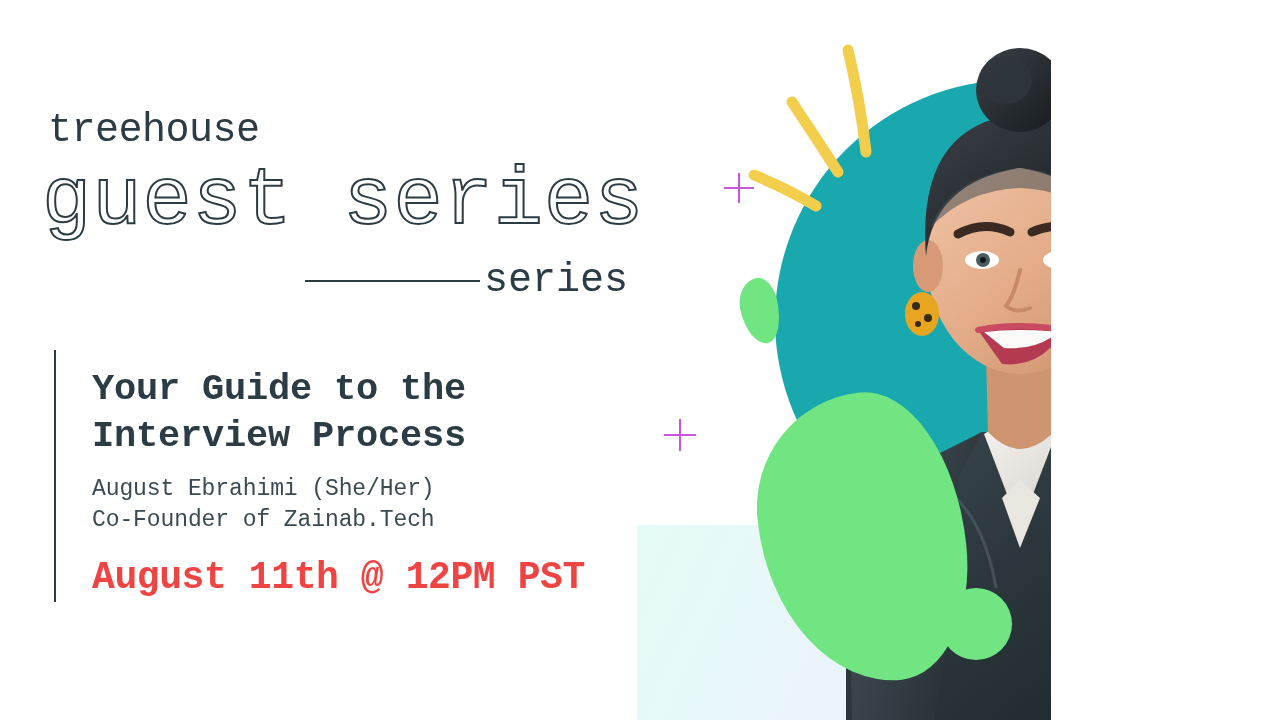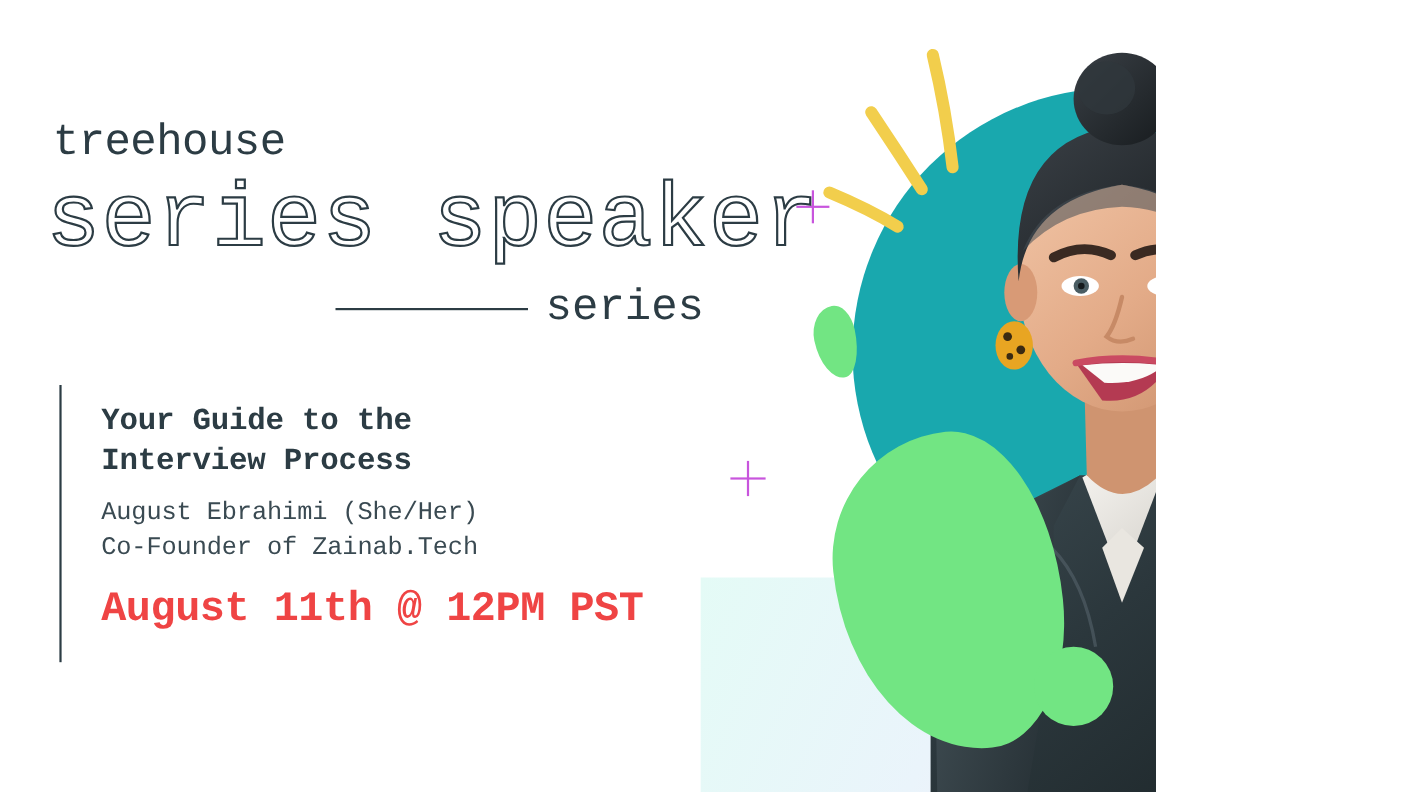--- a/index.html
+++ b/index.html
@@ -141,21 +141,21 @@
     white-space: nowrap;
   }
   .series-row {
     position: absolute;
     left: 305px;
     top: 255px;
     width: 320px;
     height: 52px;
     display: flex;
     align-items: center;
-    gap: 16px;
+    gap: 4px;
   }
   .series-rule {
     width: 175px;
     height: 2px;
     background: #2c3c44;
     flex: none;
   }
   .series-word {
     font-size: 40px;
     font-weight: 400;
@@ -173,21 +173,21 @@
     height: 252px;
     background: #2c3c44;
   }
   .session-block {
     position: absolute;
     left: 92px;
     top: 366px;
     width: 520px;
   }
   .session-title {
-    font-size: 28px;
+    font-size: 37px;
     font-weight: 600;
     line-height: 1.27;
     color: #2c3c44;
     margin: 0 0 14px 0;
     letter-spacing: -0.2px;
   }
   .session-speaker,
   .session-role {
     font-size: 23px;
     font-weight: 400;
@@ -326,21 +326,21 @@
   </svg>
 
   <svg class="yellow-waves" viewBox="0 0 140 130" xmlns="http://www.w3.org/2000/svg">
     <g stroke="#f2ce4c" stroke-width="10" stroke-linecap="round" fill="none">
       <path d="M12 82 Q46 80 62 52 Q80 20 118 14"></path>
       <path d="M48 92 Q82 94 100 66 Q116 40 140 34"></path>
     </g>
   </svg>
 
   <div class="brand-word">treehouse</div>
-  <div class="headline-outline">series speaker</div>
+  <div class="headline-outline">guest series</div>
   <div class="series-row">
     <span class="series-rule"></span>
     <span class="series-word">series</span>
   </div>
 
   <div class="session-rule"></div>
   <div class="session-block">
     <h2 class="session-title">
       <span>Your Guide to the</span><br>
       <span>Interview Process</span>

